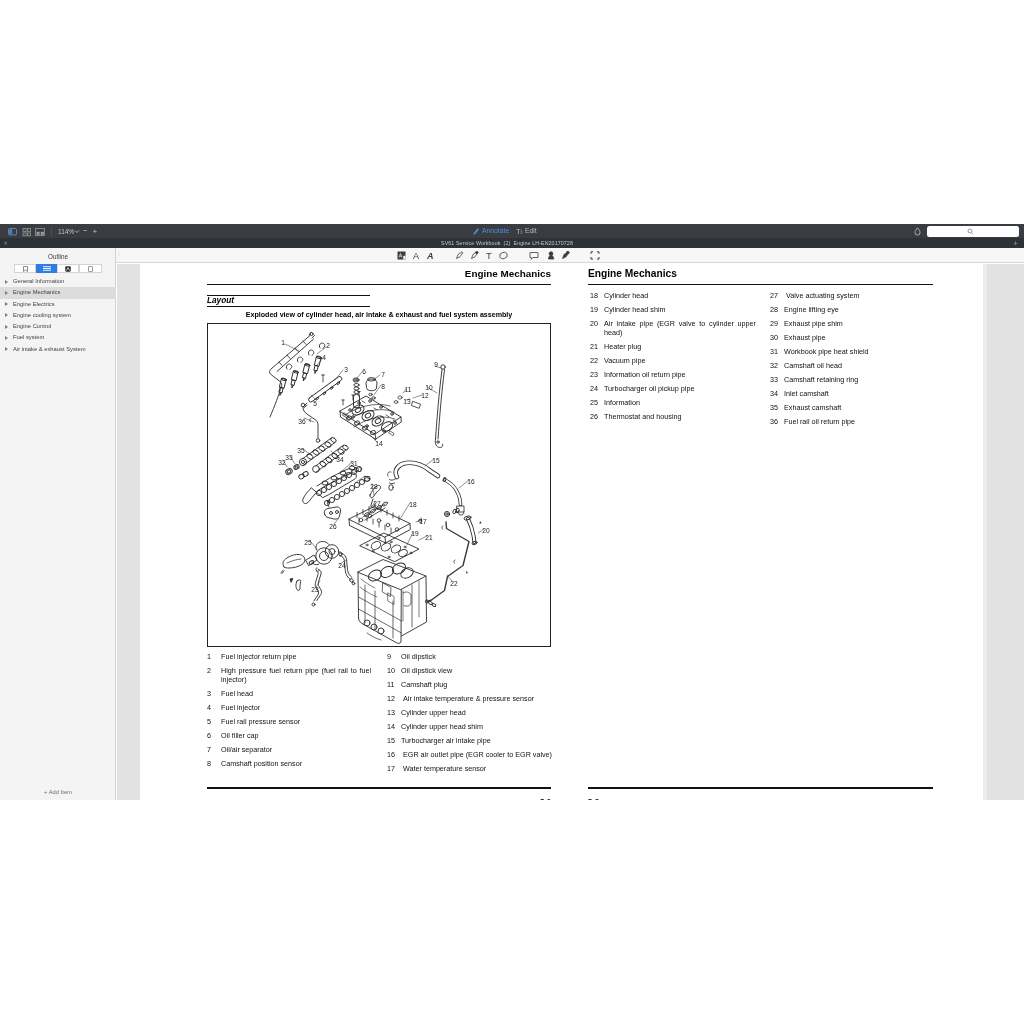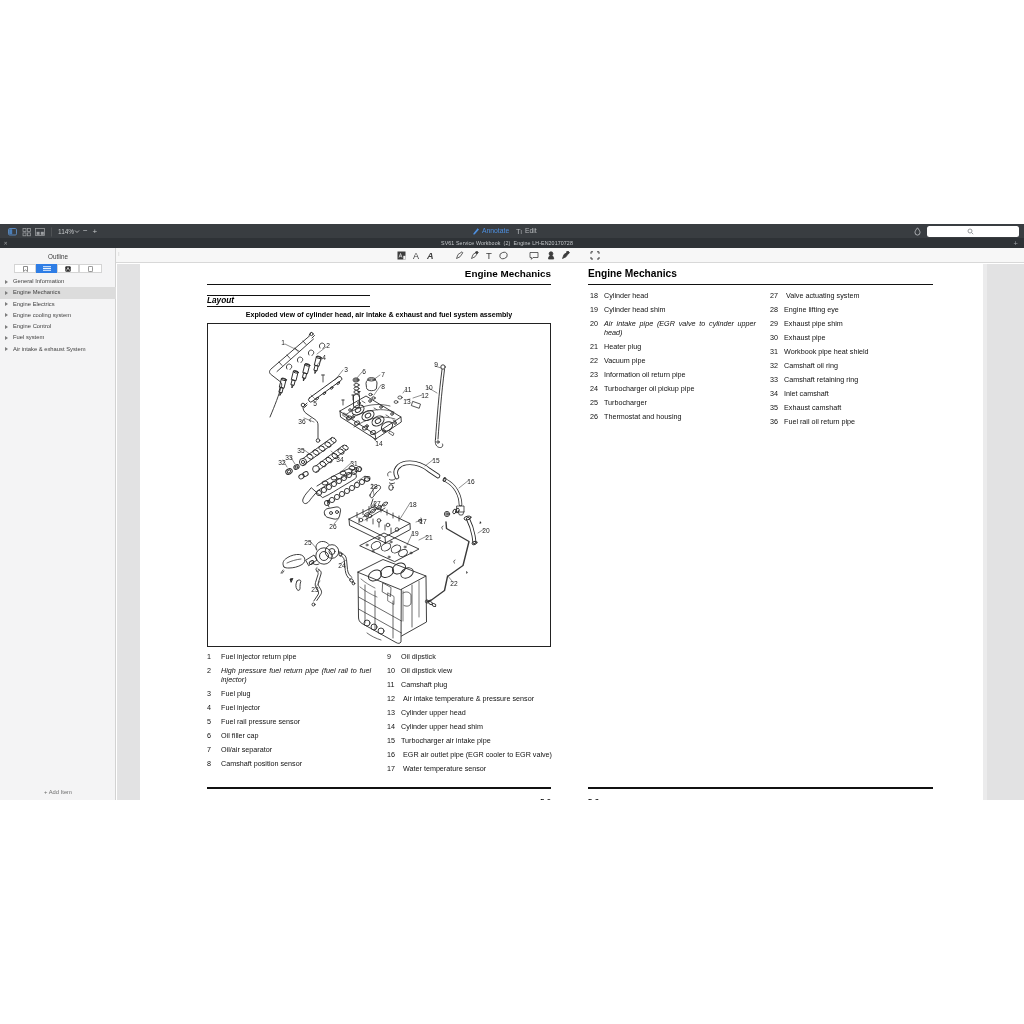--- a/index.html
+++ b/index.html
@@ -13,21 +13,21 @@
 
 #sidebar{position:absolute;left:0;top:248px;width:116px;height:552px;background:#f4f4f5;border-right:1px solid #d2d2d2;}
 
 #contentbg{position:absolute;left:117px;top:264px;width:907px;height:536px;background:#e2e2e3;}
 #pages{position:absolute;left:140px;top:264px;width:843px;height:536px;background:#ffffff;}
 .pg{color:#000;}
 .listcol{position:absolute;font-size:7.2px;line-height:9px;color:#111;}
 .li{display:flex;margin-bottom:5px;}
 .li .n{width:14px;flex:none;}
 .li .t{flex:1;}
-.just{text-align:justify;text-align-last:left;font-style:italic;}
+.just{text-align:justify;text-align-last:left;}
 .sbrow{height:11.3px;line-height:11.3px;padding-left:13px;position:relative;white-space:nowrap;}
 .sbrow::before{content:"";position:absolute;left:5px;top:3.6px;width:0;height:0;border-left:3px solid #7d7d7d;border-top:2.2px solid transparent;border-bottom:2.2px solid transparent;}
 .sbrow.hl{background:#dcdcdc;}
 </style>
 </head>
 <body>
 <div id="app">
 
   <div id="toolbar">
     <svg class="abs" style="left:7px;top:2.5px" width="95" height="10" viewBox="0 0 95 10">
@@ -522,21 +522,21 @@
     <div class="li">
         <span class="n">1</span>
         <span class="t">Fuel injector return pipe</span>
       </div>
     <div class="li">
         <span class="n">2</span>
         <span class="t just">High pressure fuel return pipe (fuel rail to fuel injector)</span>
       </div>
     <div class="li">
         <span class="n">3</span>
-        <span class="t">Fuel plug</span>
+        <span class="t">Fuel head</span>
       </div>
     <div class="li">
         <span class="n">4</span>
         <span class="t">Fuel injector</span>
       </div>
     <div class="li">
         <span class="n">5</span>
         <span class="t">Fuel rail pressure sensor</span>
       </div>
     <div class="li">
@@ -619,21 +619,21 @@
     <div class="li">
         <span class="n">23</span>
         <span class="t">Information oil return pipe</span>
       </div>
     <div class="li">
         <span class="n">24</span>
         <span class="t">Turbocharger oil pickup pipe</span>
       </div>
     <div class="li">
         <span class="n">25</span>
-        <span class="t">Turbocharger</span>
+        <span class="t">Information</span>
       </div>
     <div class="li">
         <span class="n">26</span>
         <span class="t">Thermostat and housing</span>
       </div>
   </div>
   <div class="listcol" style="left:770px;top:291px;width:167px;">
     <div class="li">
         <span class="n">27</span>
         <span class="t">&nbsp;Valve actuating system</span>
@@ -649,21 +649,21 @@
     <div class="li">
         <span class="n">30</span>
         <span class="t">Exhaust pipe</span>
       </div>
     <div class="li">
         <span class="n">31</span>
         <span class="t">Workbook pipe heat shield</span>
       </div>
     <div class="li">
         <span class="n">32</span>
-        <span class="t">Camshaft oil ring</span>
+        <span class="t">Camshaft oil head</span>
       </div>
     <div class="li">
         <span class="n">33</span>
         <span class="t">Camshaft retaining ring</span>
       </div>
     <div class="li">
         <span class="n">34</span>
         <span class="t">Inlet camshaft</span>
       </div>
     <div class="li">

